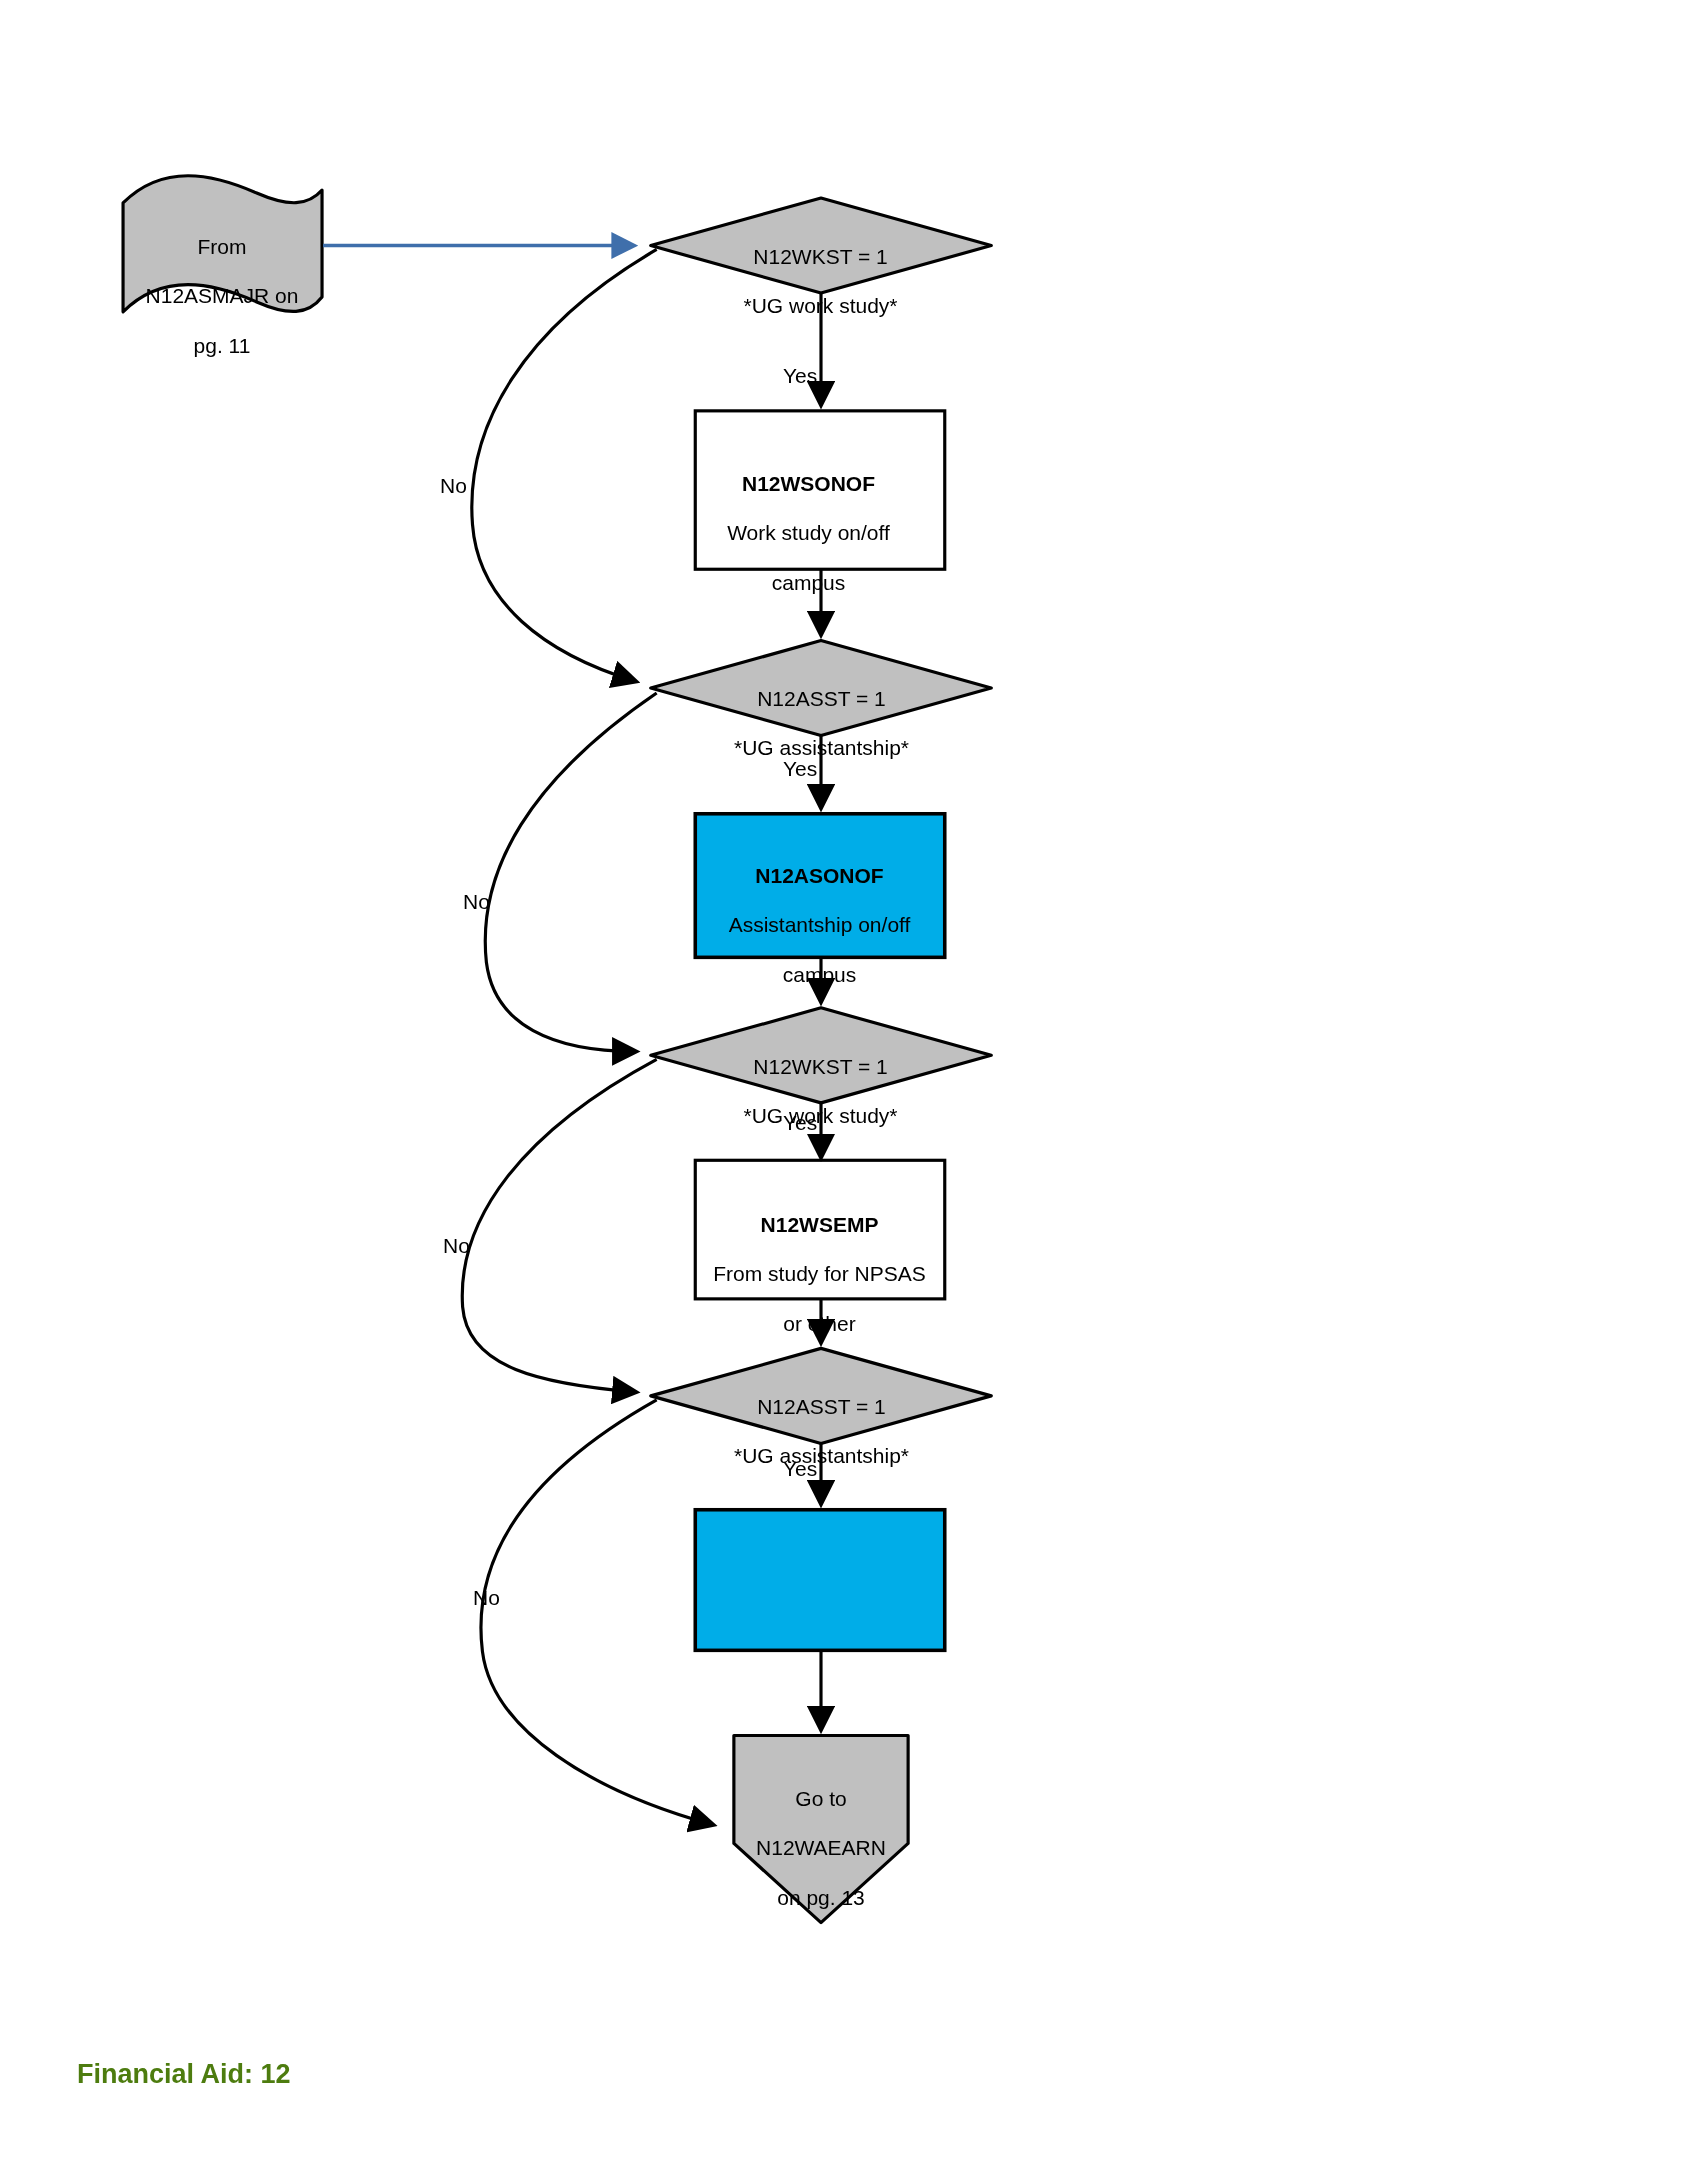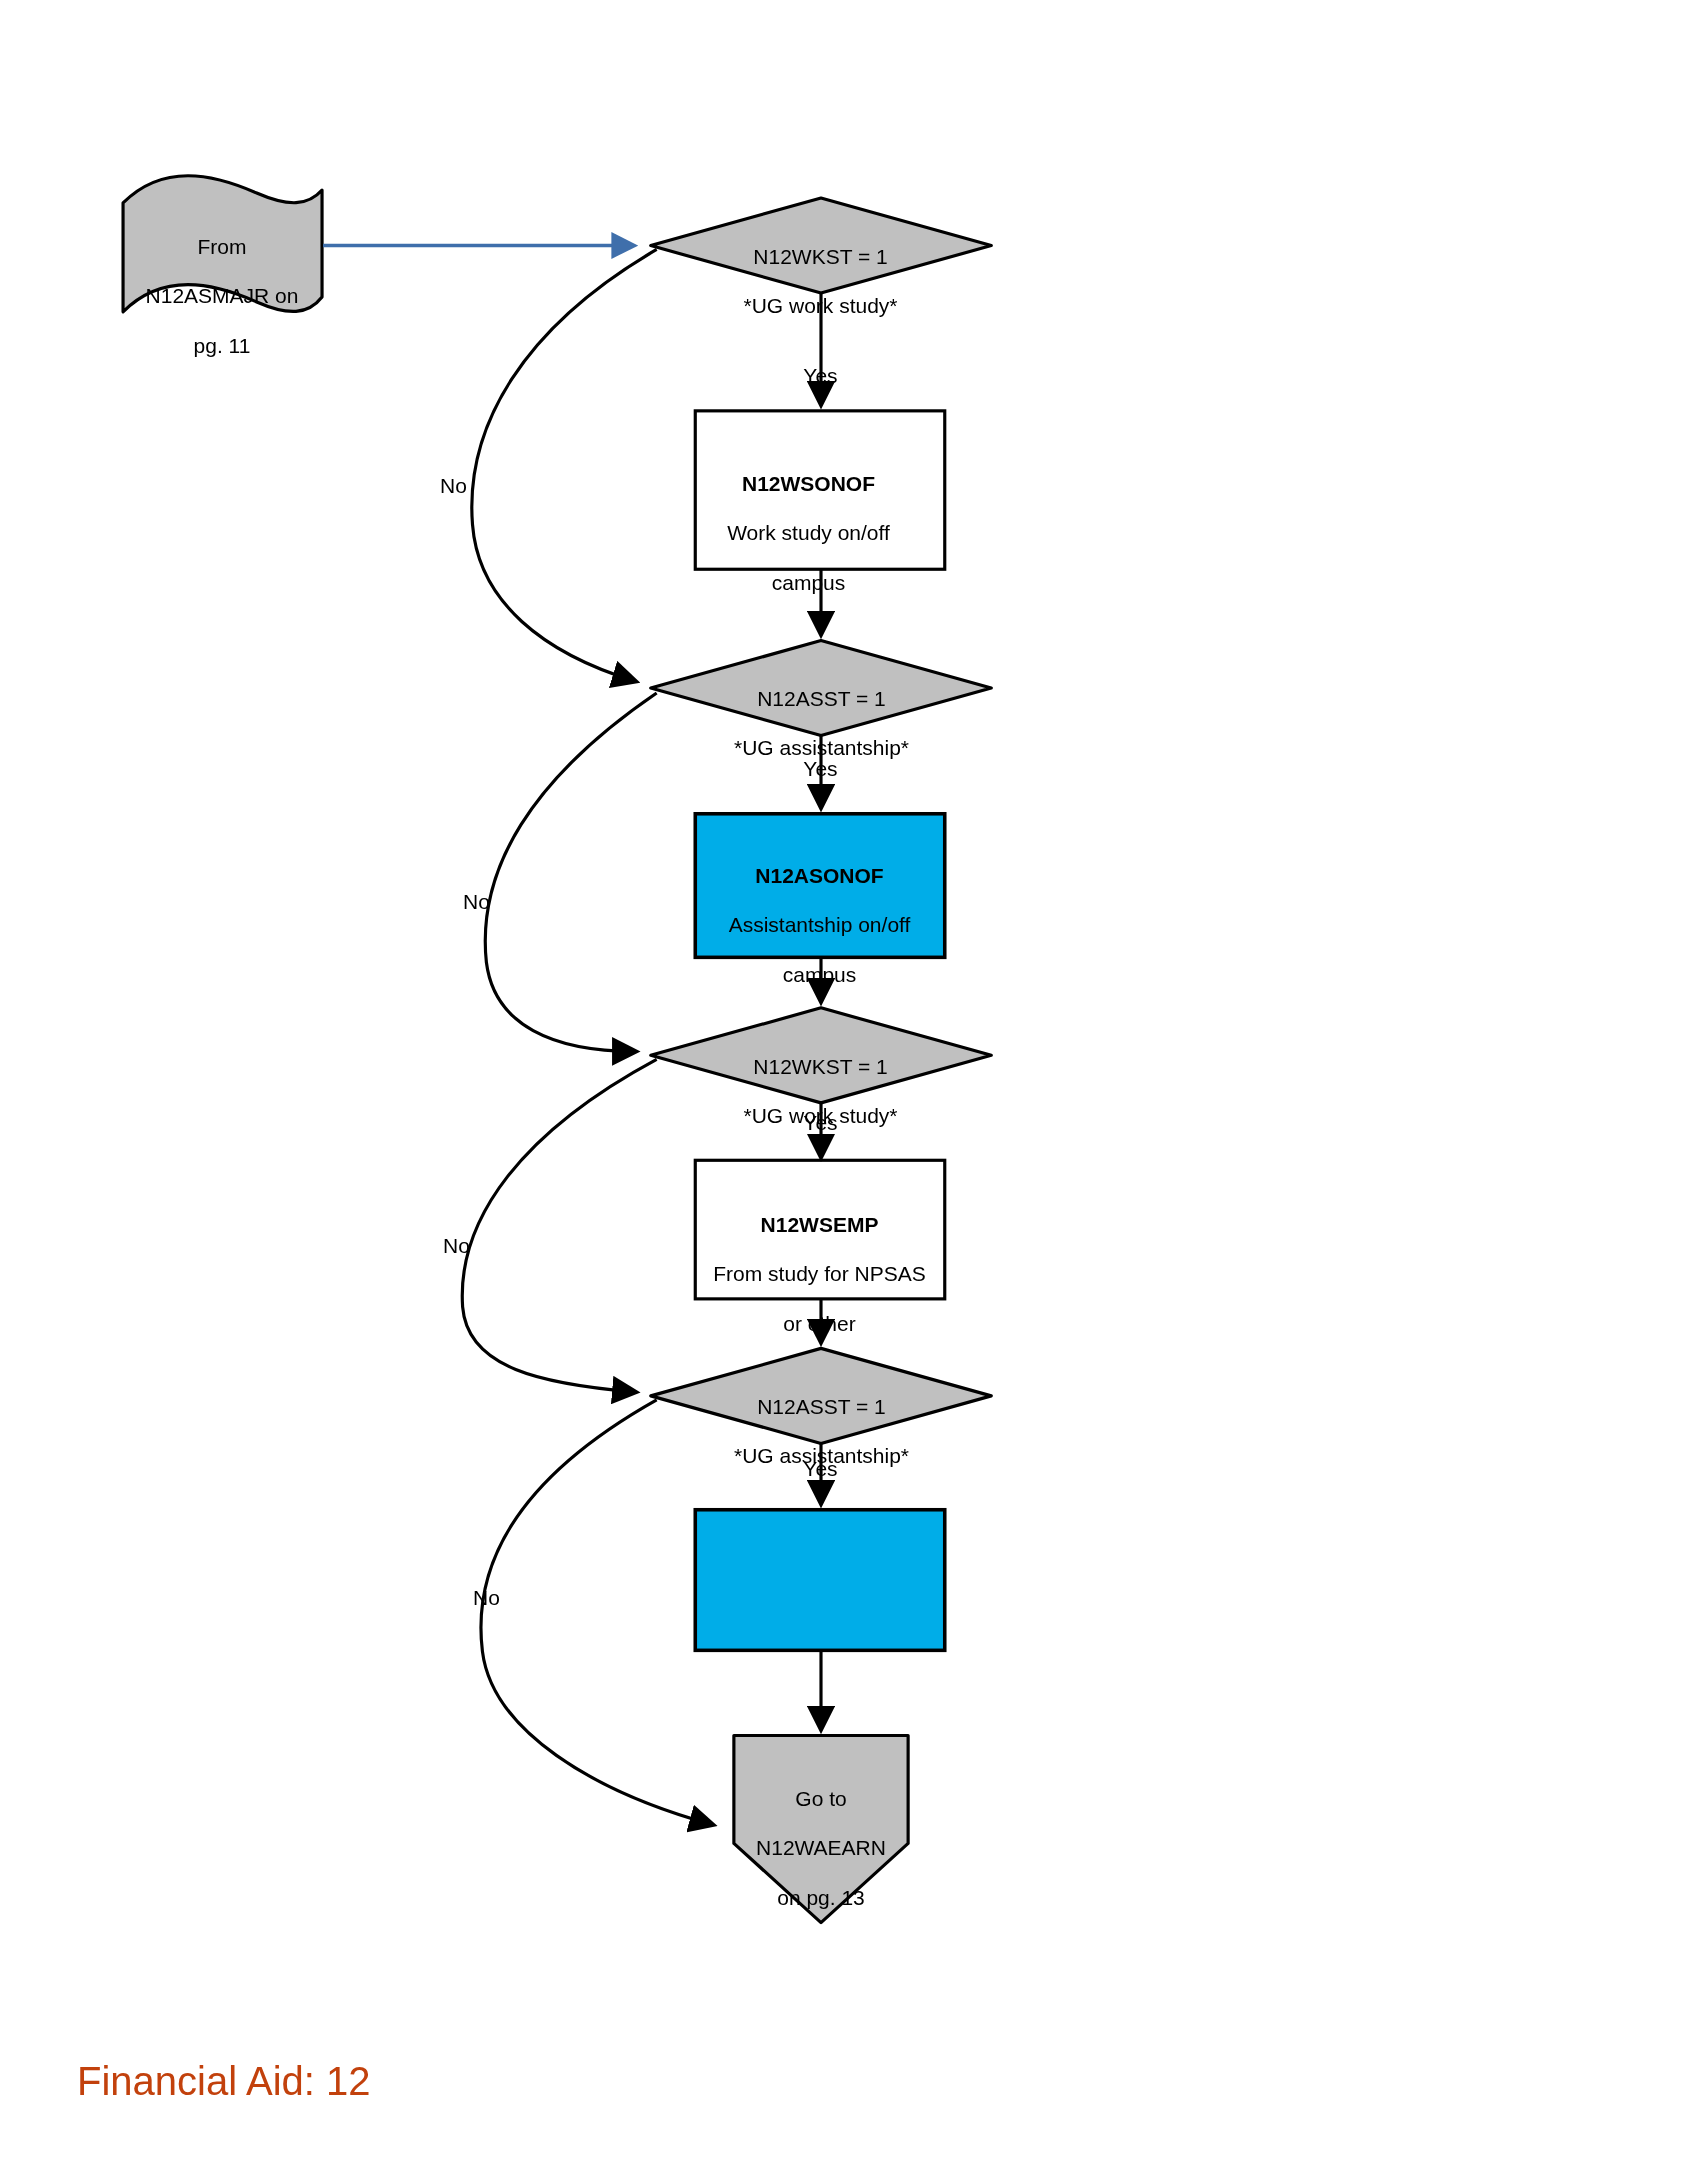--- a/index.html
+++ b/index.html
@@ -43,28 +43,29 @@
     font-weight: bold;
     display: block;
   }
   .shape-label .plain-line {
     display: block;
   }
   .edge-label {
     position: absolute;
     font-size: 21px;
     color: #000000;
-    text-align: center;
+    text-align: left;
   }
   .footer-text {
     position: absolute;
     left: 48px;
     top: 2059px;
-    font-size: 40px;
-    color: #c2410c;
+    font-size: 27px;
+    color: #4d7c0f;
+    font-weight: bold;
   }
 </style>
 </head>
 <body>
 
 <div id="page">
 
   <svg id="flow-svg" viewBox="0 0 1700 2200">
     <defs>
       <marker id="arrow-black" markerWidth="9" markerHeight="9" refX="7.2" refY="4.5" orient="auto" markerUnits="strokeWidth">

